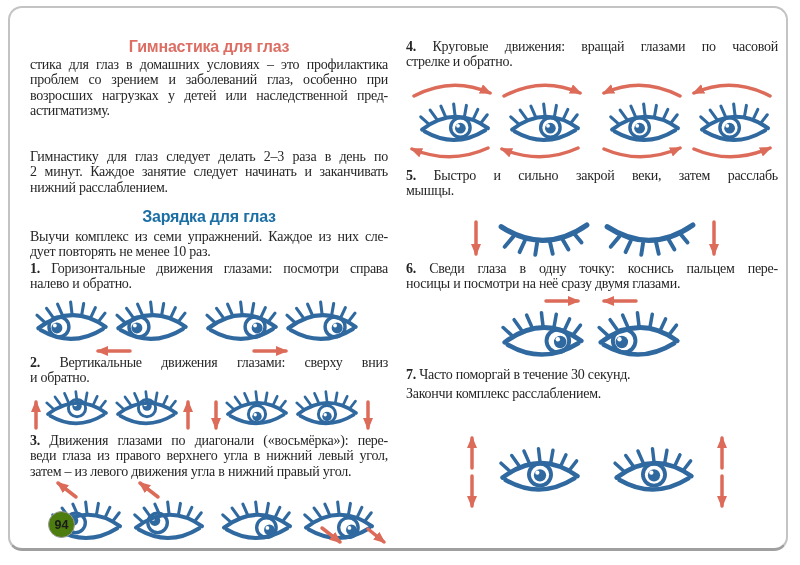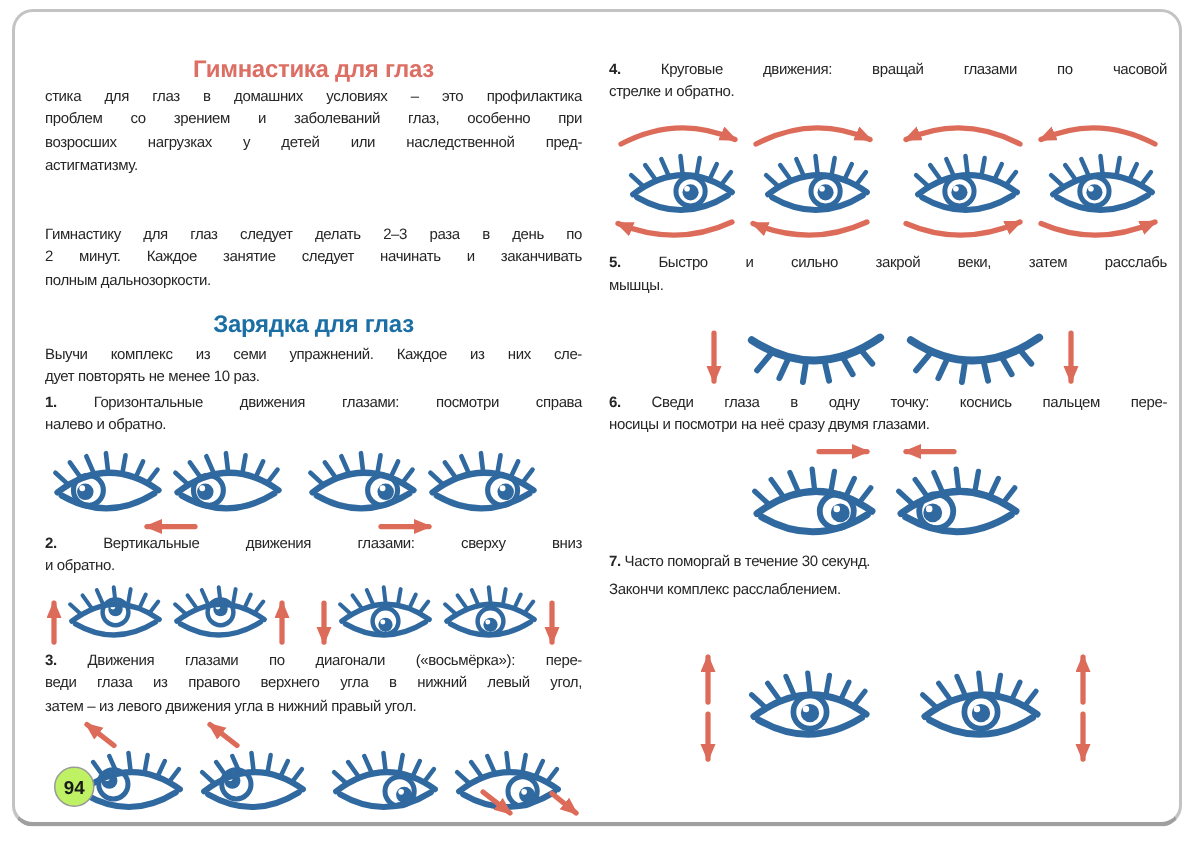--- a/index.html
+++ b/index.html
@@ -7,36 +7,36 @@
   .page-card { position:absolute; left:8px; top:6px; width:780px; height:545px;
                border:2px solid #c3c3c3; border-bottom:3px solid #9f9f9f;
                border-radius:14px; box-sizing:border-box; background:#fff; }
   .col { position:absolute; top:0; height:410px; }
   .col-left  { left:30px;  width:358px; }
   .col-right { left:406px; width:372px; }
   .blk { position:absolute; left:0; width:100%; }
   .title { font-size:16px; font-weight:bold; text-align:center; letter-spacing:-0.2px; }
   .t-red  { color:#dc6e64; }
   .t-blue { color:#1b6fa5; }
-  .para { font-size:10px; letter-spacing:-0.25px; }
+  .para { font-size:14px; letter-spacing:-0.25px;font-family:Liberation Serif, serif; }
   .para .ln { line-height:15.4px; height:15.4px; white-space:nowrap;
               text-align:justify; text-align-last:justify; }
   .para .ln.last { text-align-last:left; }
   .para b { font-weight:bold; }
   .illus { position:absolute; }
   .st { stroke:#2f699f; stroke-width:6; fill:none; stroke-linecap:round; }
   .lash { stroke:#2f699f; stroke-width:4.5; fill:none; stroke-linecap:round; }
   .ir { fill:#ffffff; stroke:#2f699f; stroke-width:5; }
   .pu { fill:#2f699f; }
   .hl { fill:#ffffff; }
   .ar { stroke:#dd6b59; stroke-width:3.5; fill:none; stroke-linecap:round; marker-end:url(#ah); }
-  .page-num { position:absolute; left:36px; top:511px; width:27px; height:27px;
+  .page-num { position:absolute; left:48px; top:511px; width:27px; height:27px;
               border:1.5px solid #9a9a9a; border-radius:50%; box-sizing:border-box;
               font-size:12.5px; font-weight:bold; color:#1a1a1a;
-              display:flex; align-items:center; justify-content:center; background:#bef264; }
+              display:flex; align-items:center; justify-content:center; background:#4d7c0f; }
 </style>
 </head>
 <body>
 
 <svg width="0" height="0" style="position:absolute" aria-hidden="true">
   <defs>
     <marker id="ah" markerWidth="14" markerHeight="12" refX="10" refY="5" orient="auto" markerUnits="userSpaceOnUse">
       <path d="M0,0 L12,5 L0,10 Z" fill="#dd6b59"></path>
     </marker>
     <g id="shell">
@@ -122,21 +122,21 @@
   <div class="blk title t-red" style="top:38px">Гимнастика для глаз</div>
   <div class="blk para" style="top:57px">
       <div class="ln">стика для глаз в домашних условиях – это профилактика</div>
       <div class="ln">проблем со зрением и заболеваний глаз, особенно при</div>
       <div class="ln">возросших нагрузках у детей или наследственной пред-</div>
       <div class="ln last">астигматизму.</div>
     </div>
   <div class="blk para" style="top:149px">
       <div class="ln">Гимнастику для глаз следует делать 2–3 раза в день по</div>
       <div class="ln">2 минут. Каждое занятие следует начинать и заканчивать</div>
-      <div class="ln last">полным дальнозоркости.</div>
+      <div class="ln last">нижний расслаблением.</div>
     </div>
   <div class="blk title t-blue" style="top:208px">Зарядка для глаз</div>
   <div class="blk para" style="top:229px">
       <div class="ln">Выучи комплекс из семи упражнений. Каждое из них сле-</div>
       <div class="ln last">дует повторять не менее 10 раз.</div>
     </div>
   <div class="blk para" style="top:261px">
       <div class="ln"><b>1.</b> Горизонтальные движения глазами: посмотри справа</div>
       <div class="ln last">налево и обратно.</div>
     </div>

